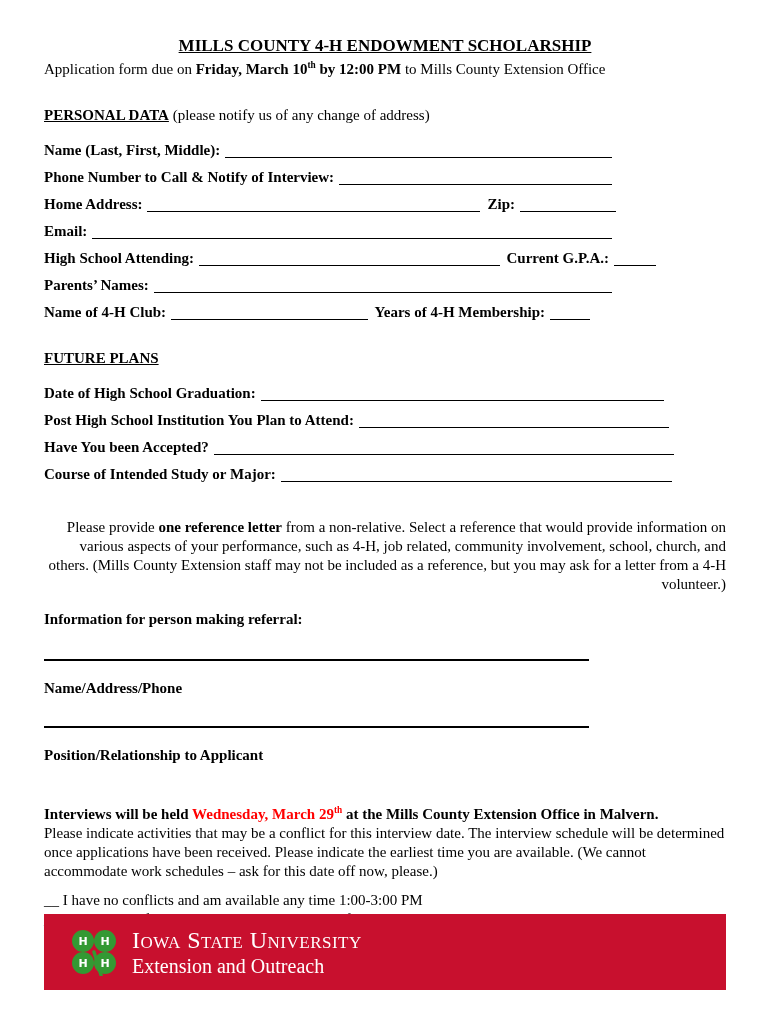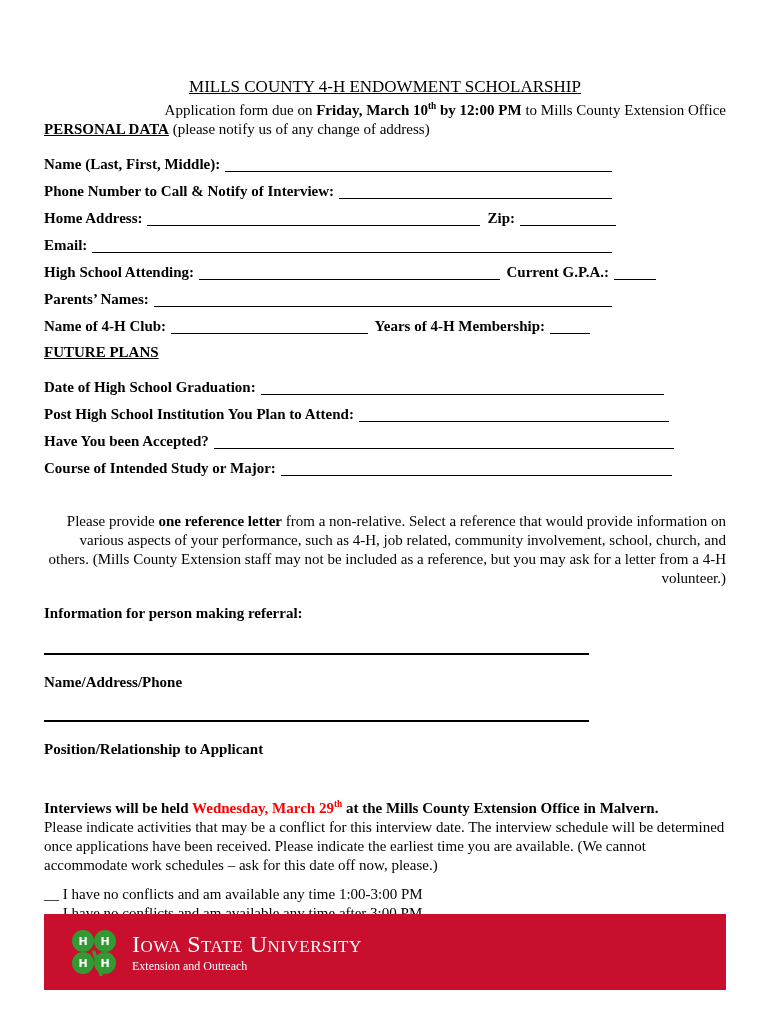--- a/index.html
+++ b/index.html
@@ -8,29 +8,29 @@
     width:770px; height:1024px;
     background:var(--pageBg,#fff);
     color:var(--text,#000);
     font-family:"Liberation Serif", serif;
     font-size:15px;
     box-sizing:border-box;
     padding:36px 44px 0 44px;
     overflow:hidden;
   }
   .title {
-    text-align:center; font-weight:normal; font-size:17px;
-    text-decoration:underline; line-height:20px;margin-top:41px;
-  }
-  .subtitle { text-align:right; margin-top:4px; line-height:19px; }
+    text-align:center; font-weight:bold; font-size:17px;
+    text-decoration:underline; line-height:20px;
+  }
+  .subtitle { text-align:left; margin-top:4px; line-height:19px; }
   .b { font-weight:bold; }
   sup { font-size:0.62em; vertical-align:super; line-height:0; }
   .red { color:var(--dateRed,#f00); }
 
-  .section-heading { line-height:19px; }
+  .section-heading { margin-top:27px; line-height:19px; }
   .hd { font-weight:bold; text-decoration:underline; }
   .note { font-weight:normal; }
 
   .fields { margin-top:15px; }
   .field-row {
     display:flex; align-items:center;
     height:20px; margin-bottom:7px;
   }
   .flabel { font-weight:bold; white-space:nowrap; }
   .blank {
@@ -57,21 +57,21 @@
     background:var(--bannerRed,#c8102e);
     display:flex; align-items:center;
     box-sizing:border-box; padding-left:26px;
   }
   .clover { width:48px; height:48px; margin-right:14px; flex:0 0 auto; }
   .wordmark { color:#fff; }
   .uni {
     font-variant:small-caps; font-size:24px; line-height:1;
     letter-spacing:0.5px;
   }
-  .tagline { font-size:12px; margin-top:4px; line-height:1; }
+  .tagline { font-size:20px; margin-top:4px; line-height:1; }
 </style>
 </head>
 <body>
 
 <div class="page">
 
   <div class="title">MILLS COUNTY 4-H ENDOWMENT SCHOLARSHIP</div>
 
   <div class="subtitle">
     <span>Application form due on </span><span class="b">Friday, March 10</span><sup class="b">th</sup><span class="b"> by 12:00 PM</span><span> to Mills County Extension Office</span>

